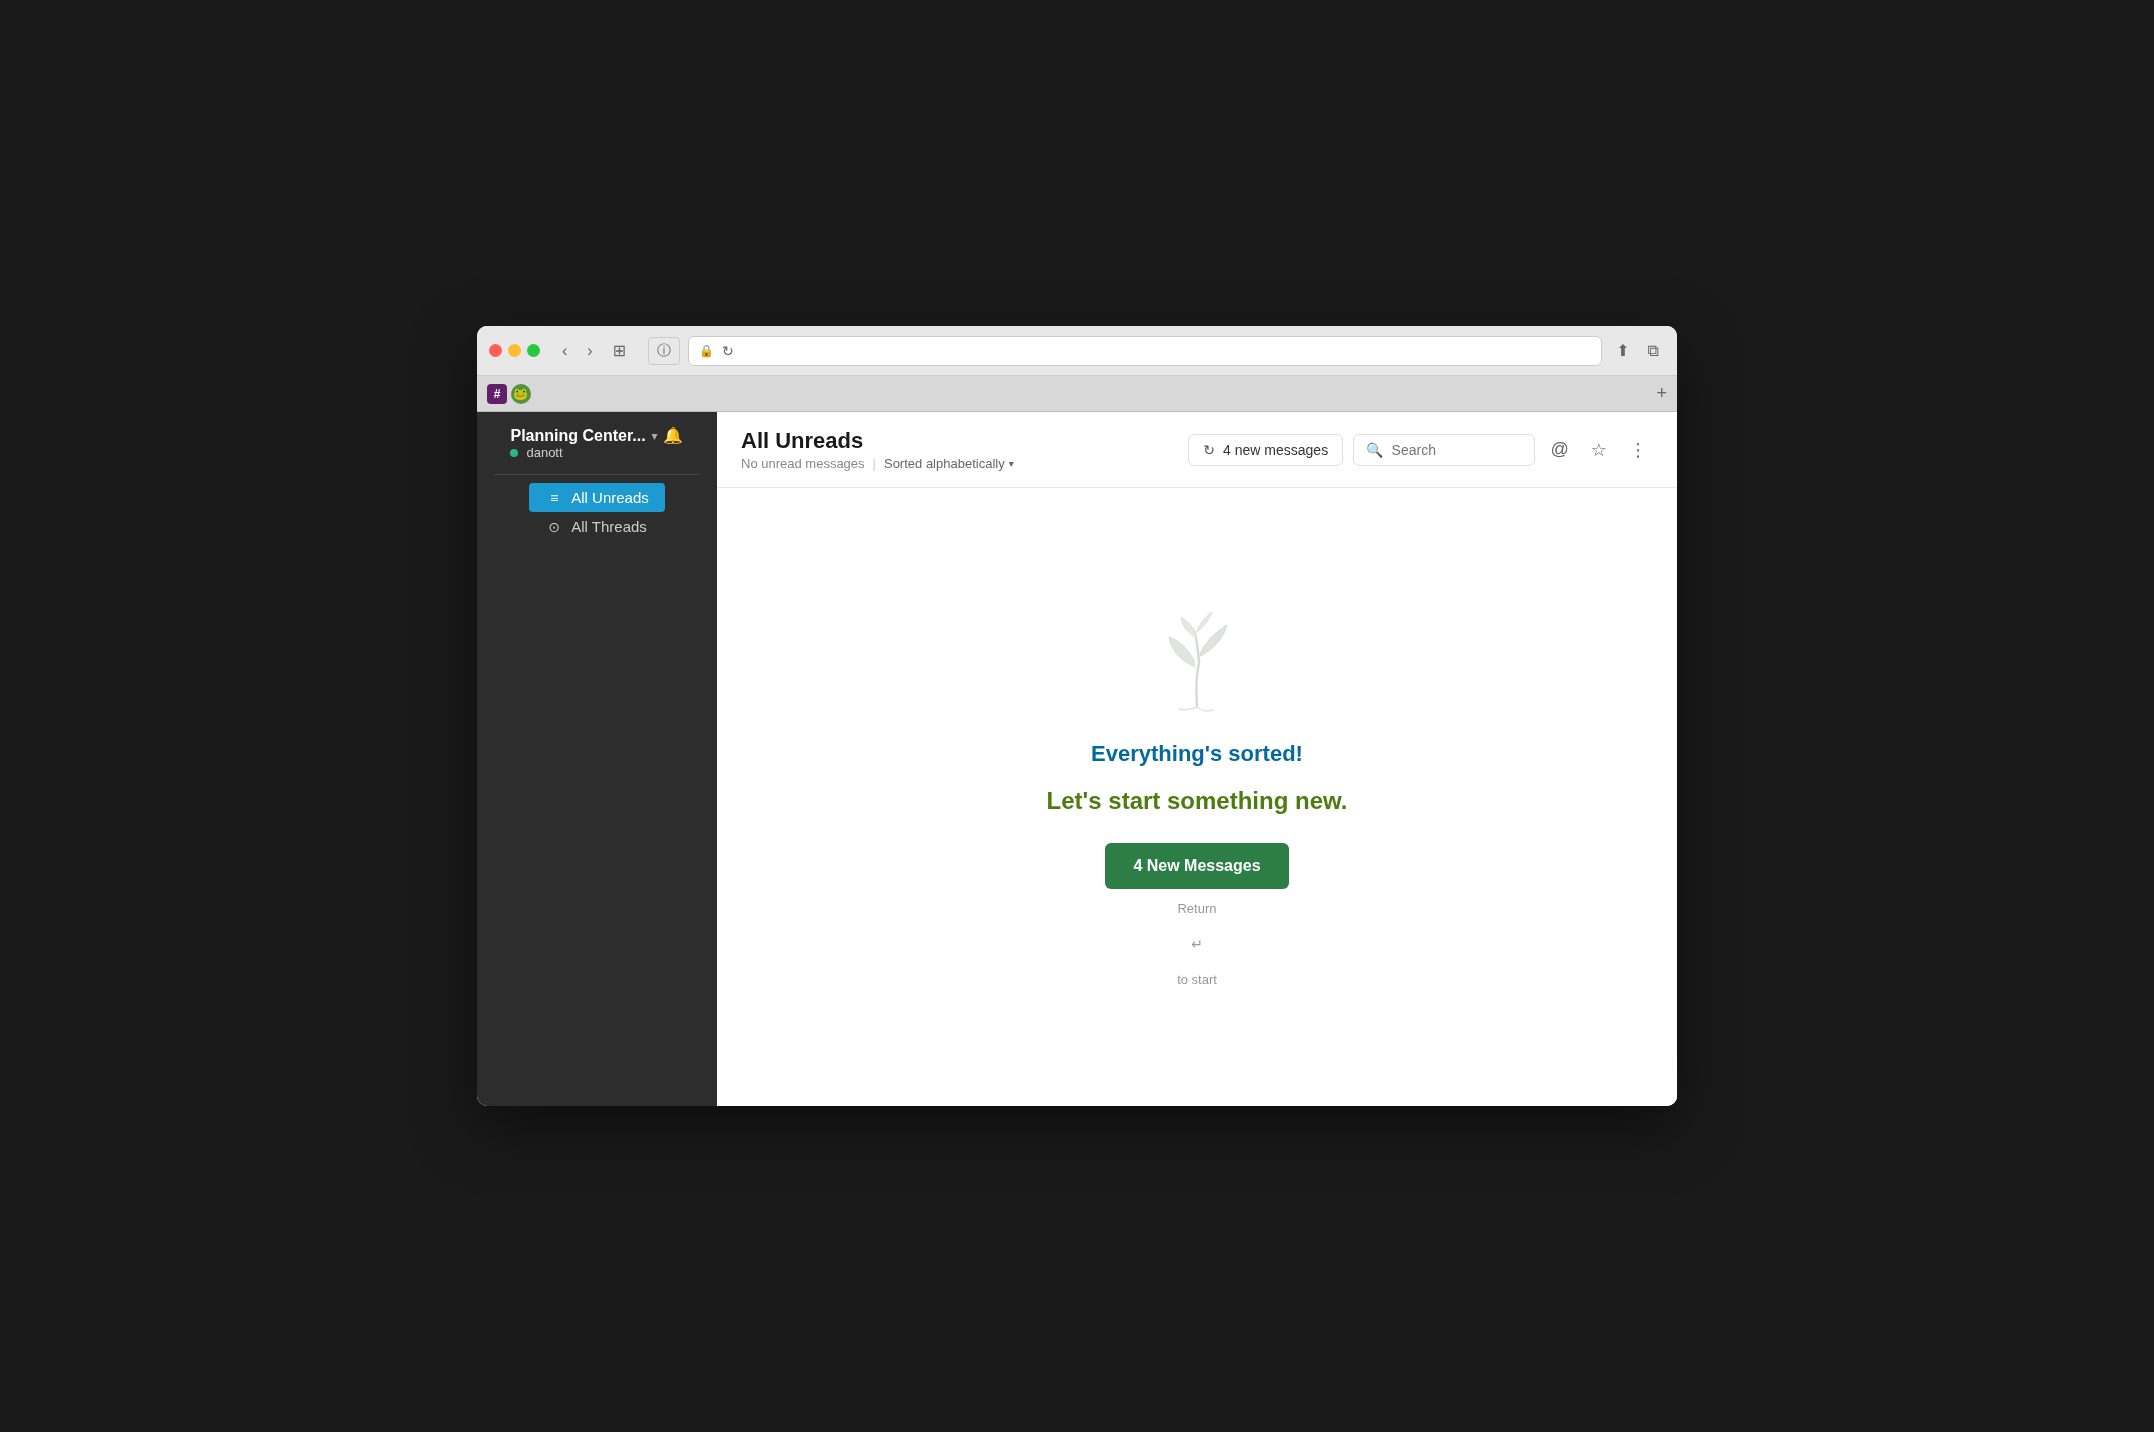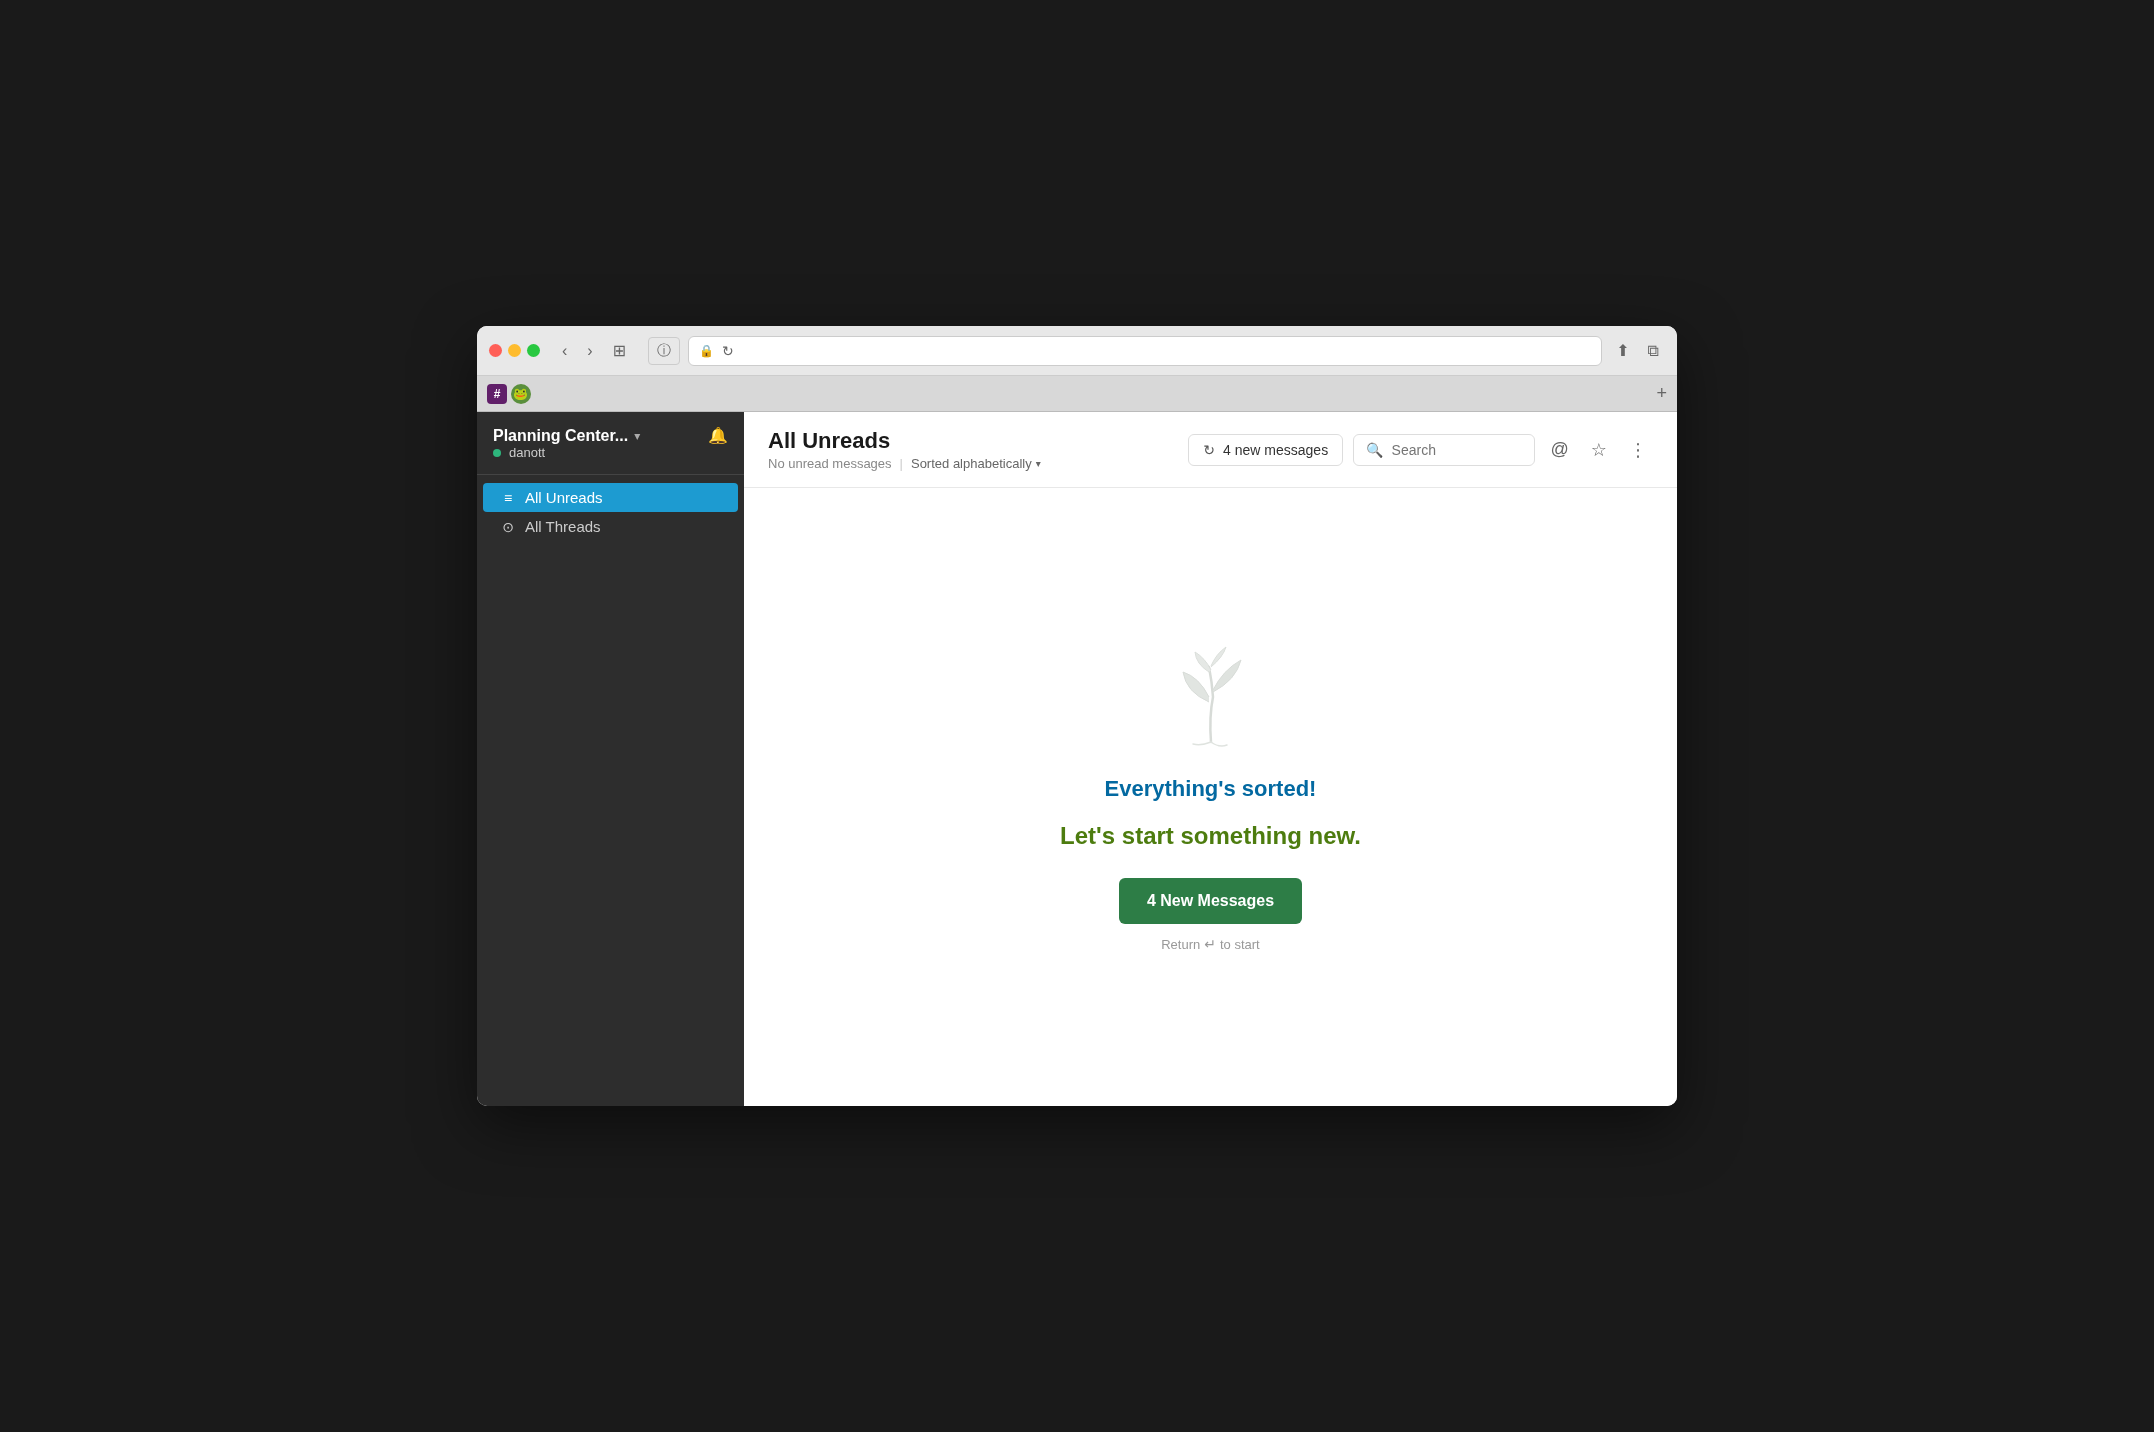--- a/index.html
+++ b/index.html
@@ -181,25 +181,26 @@
 
     
     .main-area {
       display: flex;
       flex: 1;
       overflow: hidden;
     }
 
     
     .sidebar {
-      width: 267px;
+      width: 240px;
       background: #2d2d2d;
       display: flex;
       flex-direction: column;
       flex-shrink: 0;
+      align-items: center;
     }
 
     .workspace-header {
       padding: 14px 16px;
       border-bottom: 1px solid #444;
     }
 
     .workspace-name {
       display: flex;
       align-items: center;
@@ -441,21 +442,22 @@
       font-weight: 600;
       cursor: pointer;
       margin-bottom: 12px;
     }
 
     .return-hint {
       font-size: 13px;
       color: #999;
       display: flex;
       align-items: center;
-      gap: 4px;
+      gap: 20px;
+      flex-direction: column;
     }
 
     .return-key {
       font-size: 14px;
     }
 
     
     .sidebar-nav::-webkit-scrollbar { width: 4px; }
     .sidebar-nav::-webkit-scrollbar-thumb { background: #555; border-radius: 2px; }
   </style>

